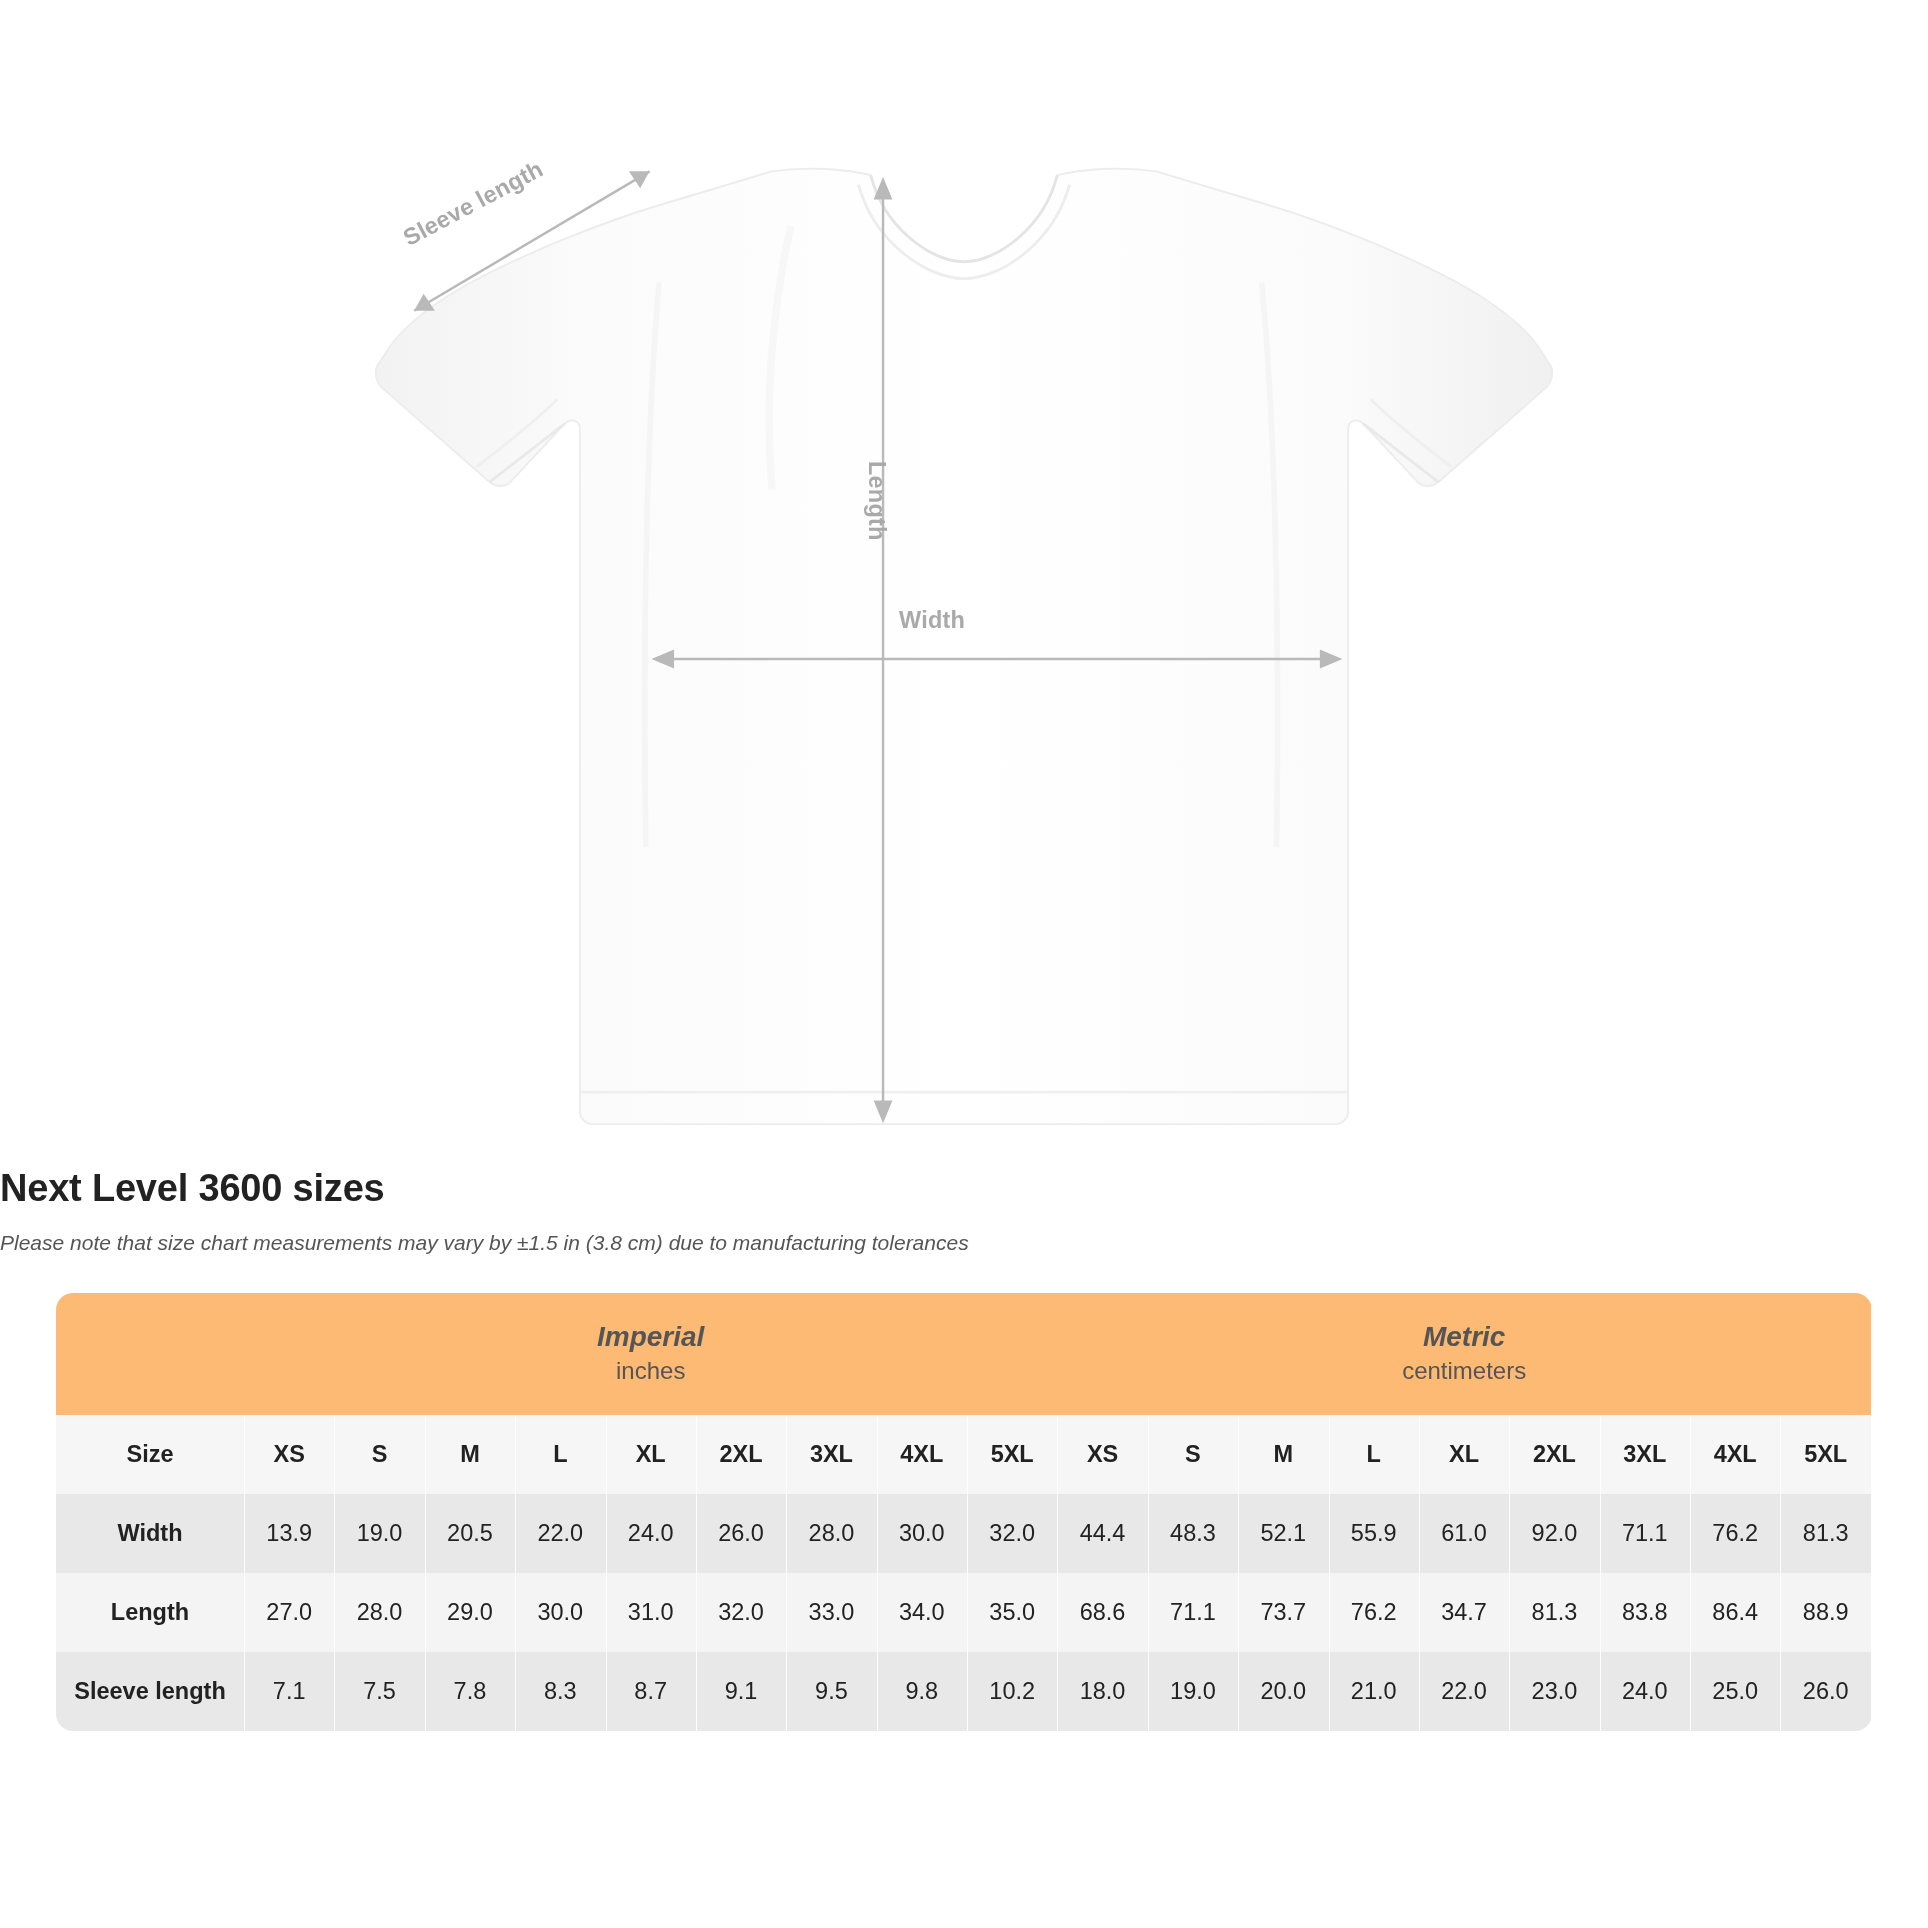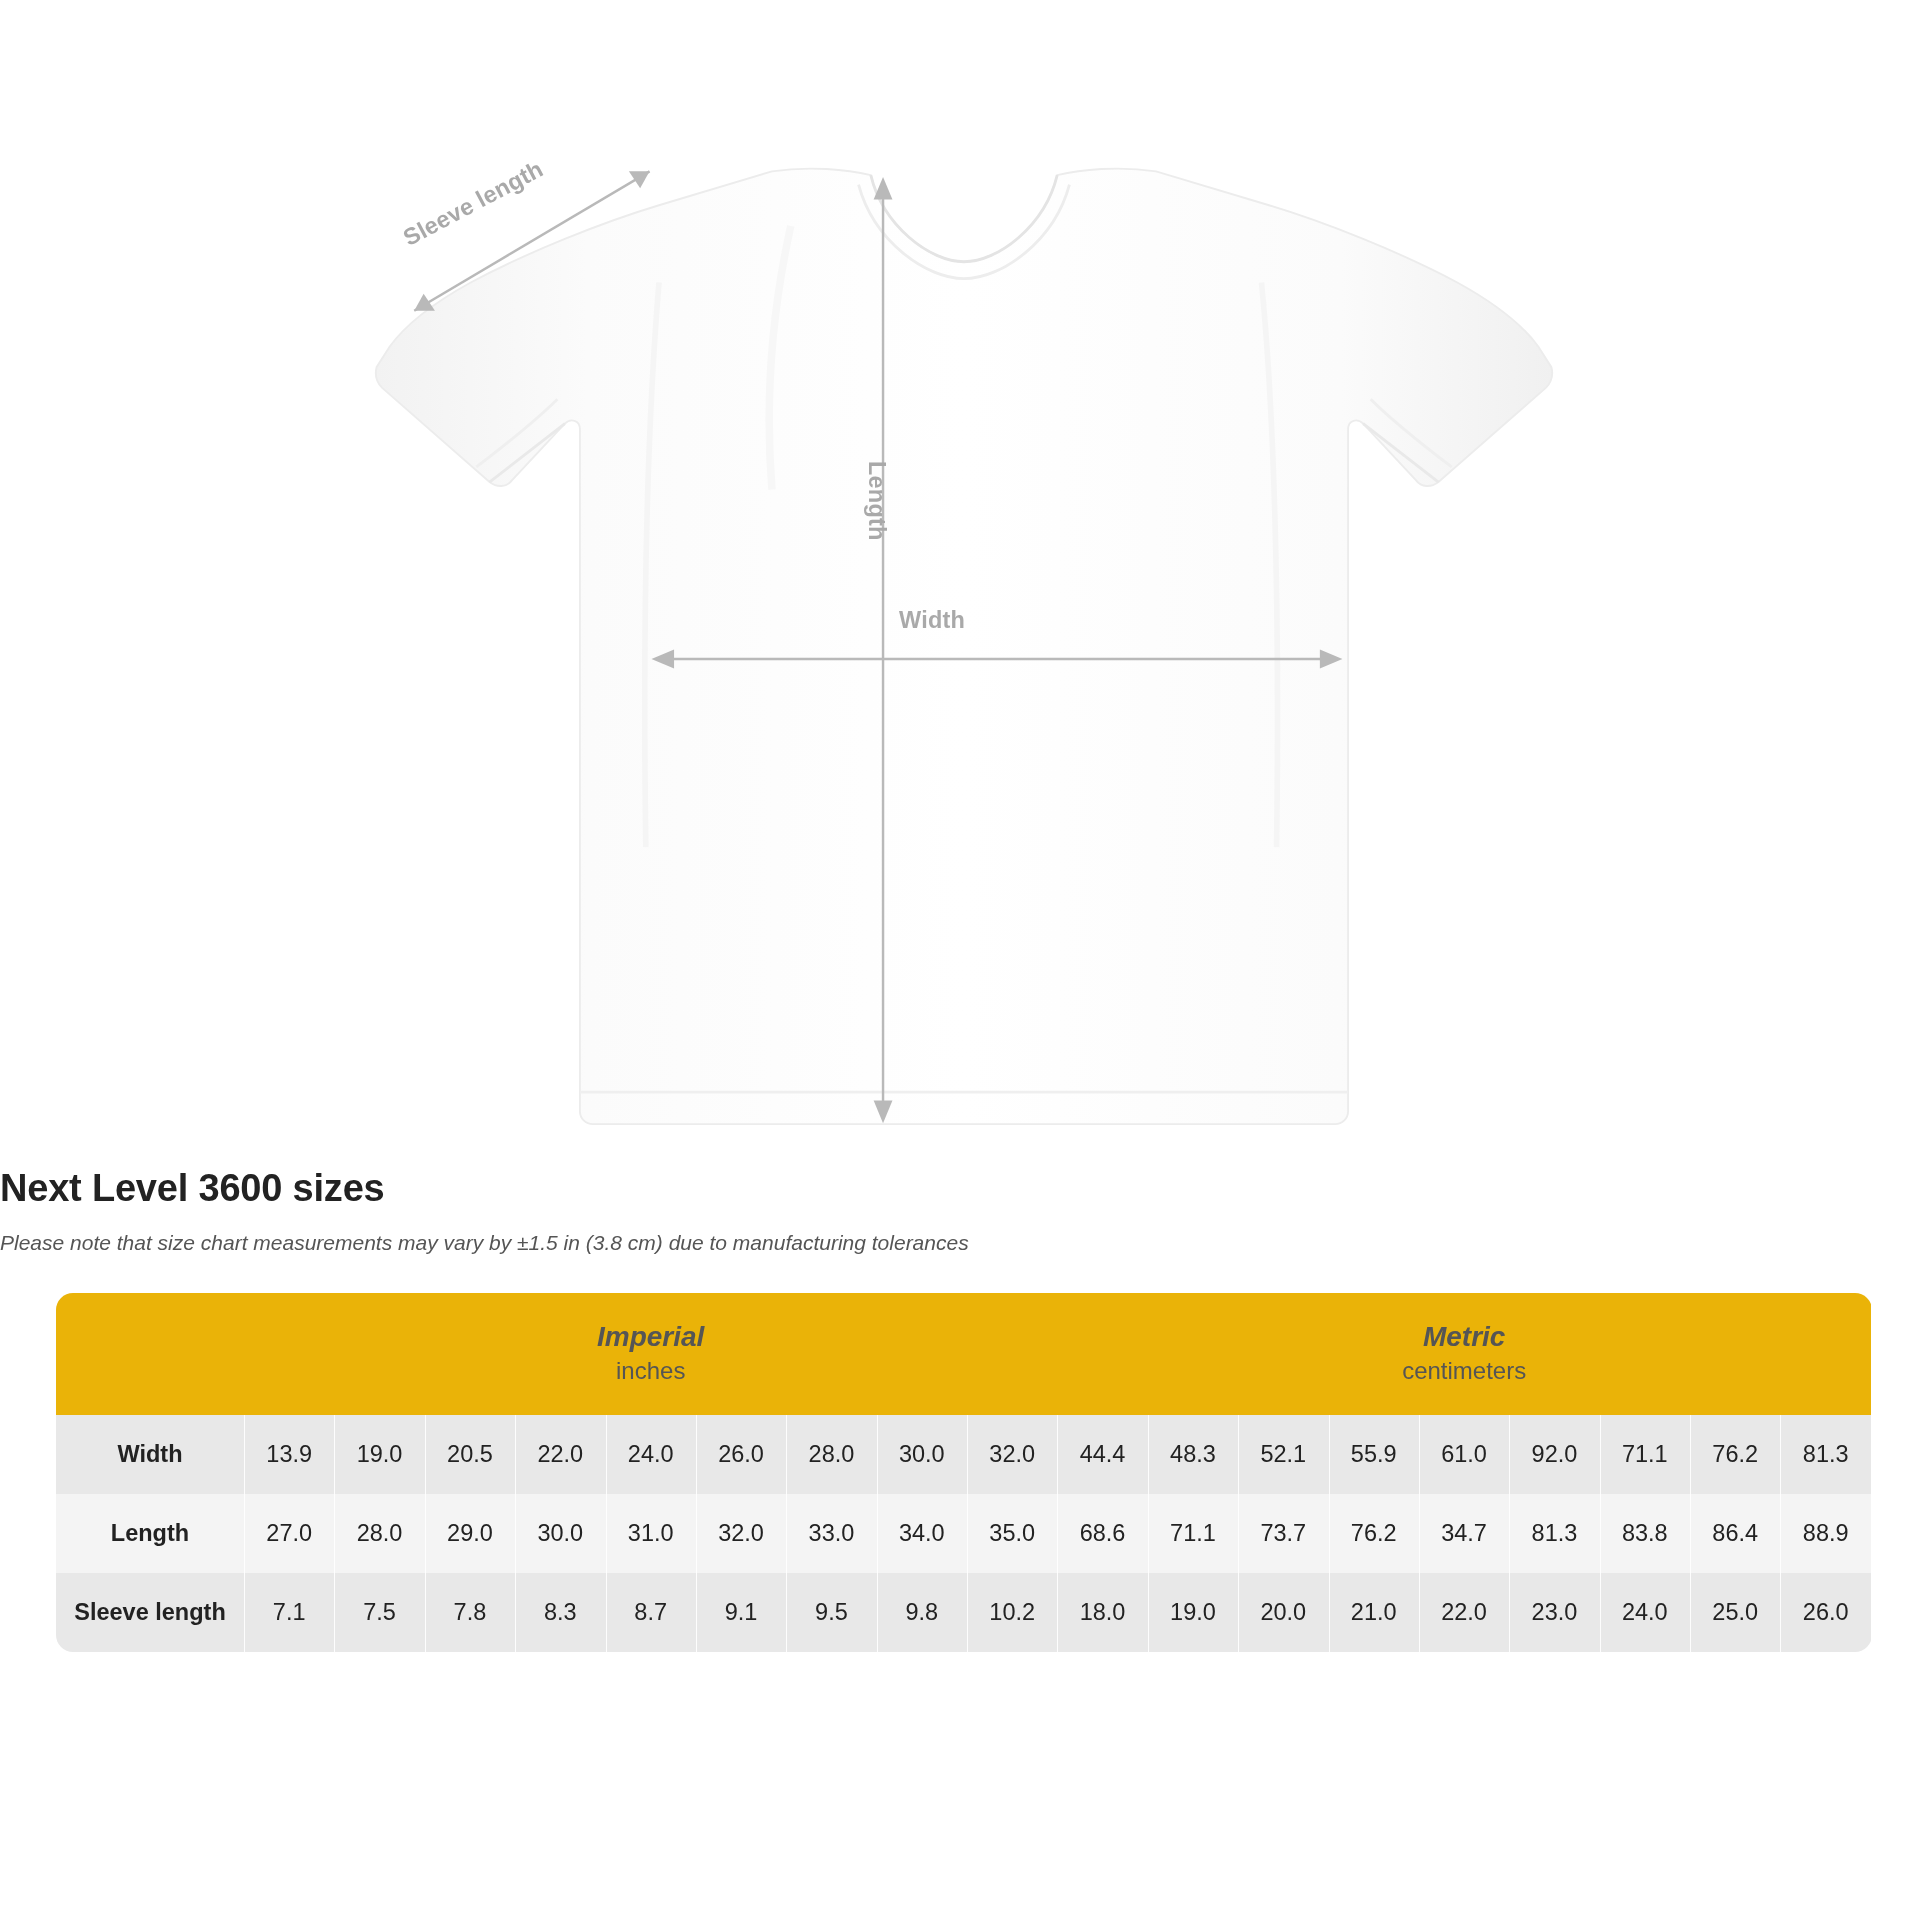--- a/index.html
+++ b/index.html
@@ -93,21 +93,21 @@
   table.size-table td, table.size-table th {
     text-align: center;
     vertical-align: middle;
     font-size: 23.5px;
     color: #222222;
     padding: 0;
     height: 79px;
     border: 0;
   }
   .unit-head {
-    background: #eab308;
+    background: #fdba74;
     height: 122px;
   }
   .unit-head .unit-name {
     font-size: 28px;
     font-weight: bold;
     font-style: italic;
     color: #555555;
     line-height: 1.2;
   }
   .unit-head .unit-sub {
@@ -239,20 +239,41 @@
           <td colspan="9">
             <div class="unit-name">Imperial</div>
             <div class="unit-sub">inches</div>
           </td>
           <td colspan="9">
             <div class="unit-name">Metric</div>
             <div class="unit-sub">centimeters</div>
           </td>
         </tr>
 
+        <tr class="row-head" id="row-sizes">
+          <td class="row-label corner-cell">Size</td>
+        <td class="cell-sep">XS</td>
+            <td class="cell-sep">S</td>
+            <td class="cell-sep">M</td>
+            <td class="cell-sep">L</td>
+            <td class="cell-sep">XL</td>
+            <td class="cell-sep">2XL</td>
+            <td class="cell-sep">3XL</td>
+            <td class="cell-sep">4XL</td>
+            <td class="cell-sep">5XL</td>
+            <td class="cell-sep">XS</td>
+            <td class="cell-sep">S</td>
+            <td class="cell-sep">M</td>
+            <td class="cell-sep">L</td>
+            <td class="cell-sep">XL</td>
+            <td class="cell-sep">2XL</td>
+            <td class="cell-sep">3XL</td>
+            <td class="cell-sep">4XL</td>
+            <td class="cell-sep">5XL</td>
+          </tr>
 
         <tr class="row-alt-a" id="row-0">
           <td class="row-label">Width</td>
         <td class="cell-sep">13.9</td>
             <td class="cell-sep">19.0</td>
             <td class="cell-sep">20.5</td>
             <td class="cell-sep">22.0</td>
             <td class="cell-sep">24.0</td>
             <td class="cell-sep">26.0</td>
             <td class="cell-sep">28.0</td>

